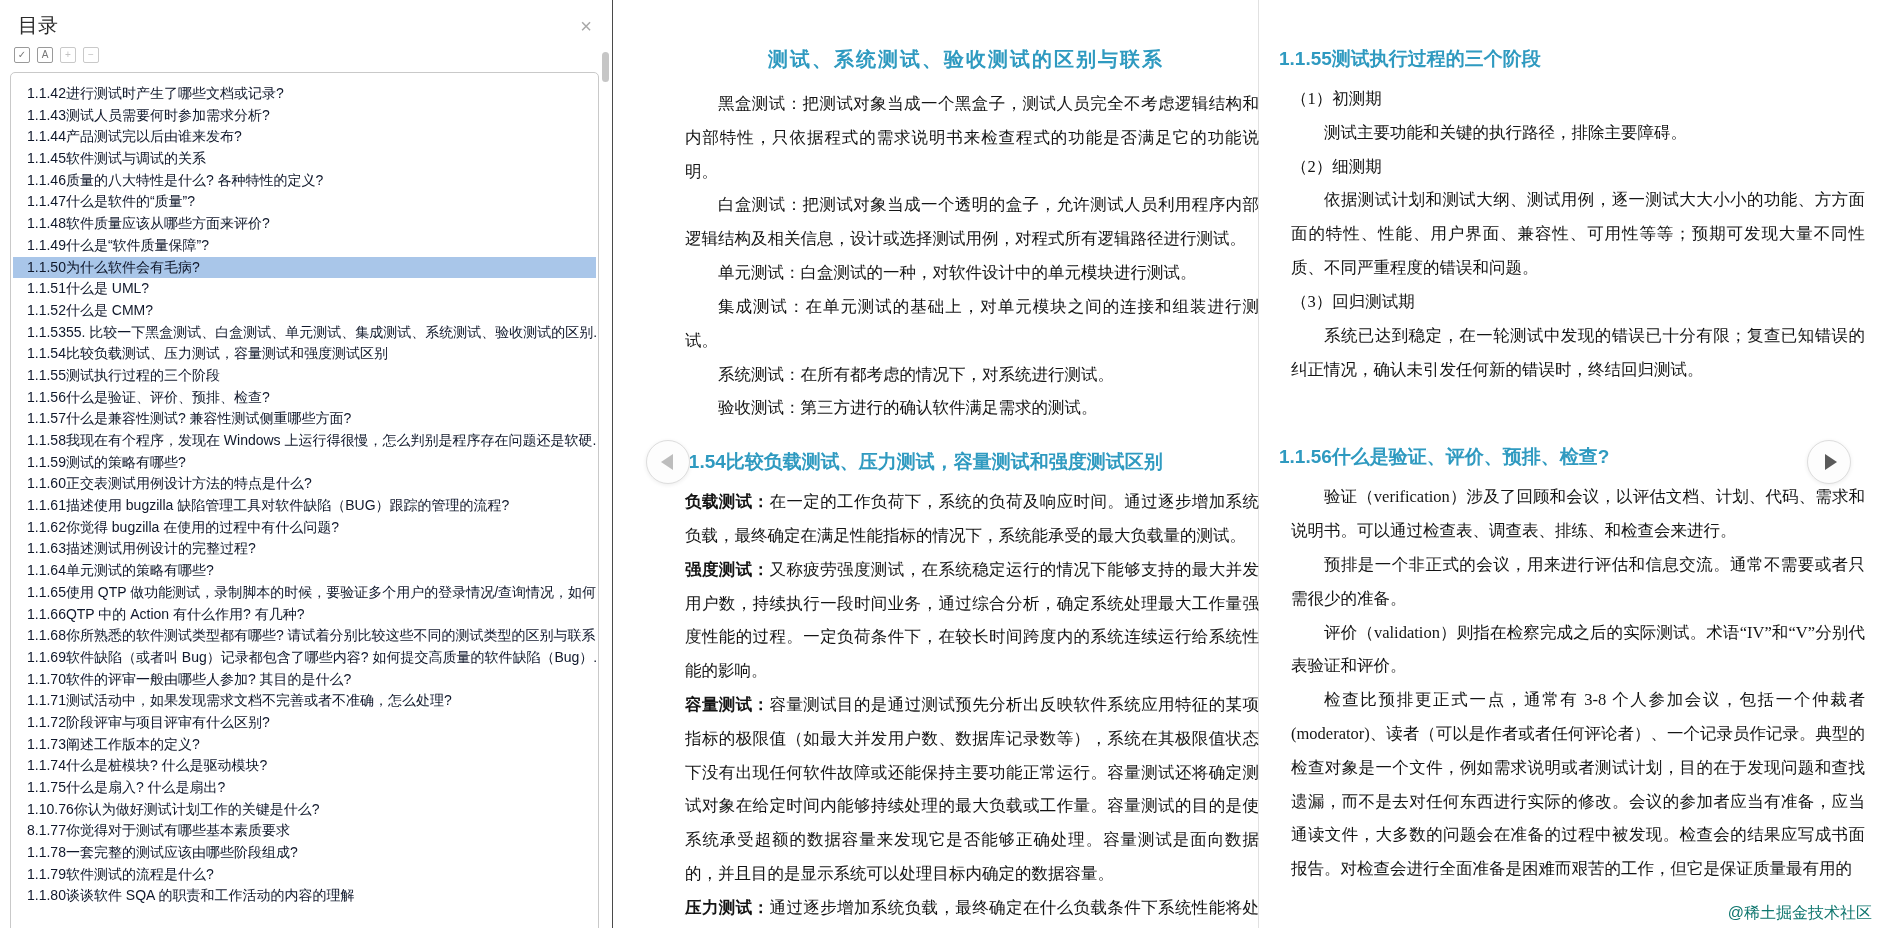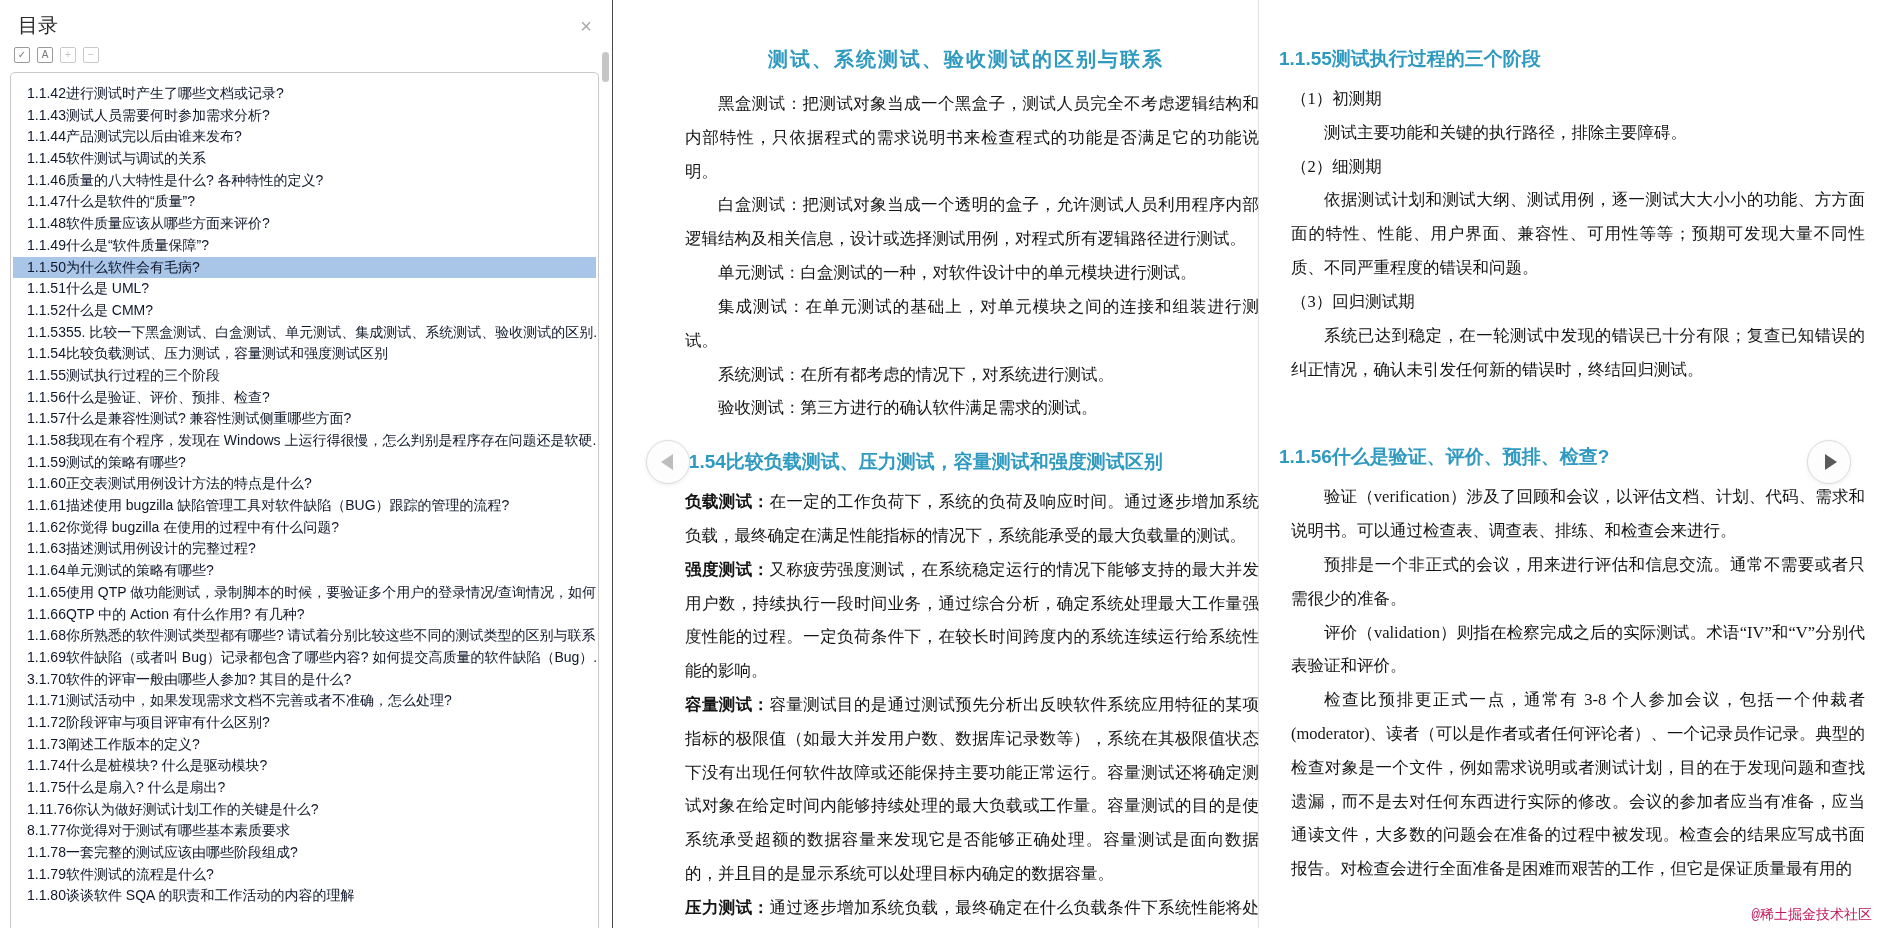--- a/index.html
+++ b/index.html
@@ -47,22 +47,22 @@
   
   .nav-btn { position:absolute; top:440px; width:44px; height:44px; border-radius:50%;
              background:#fdfdfd; border:1px solid #ddd; display:flex; align-items:center;
              justify-content:center; cursor:pointer; box-shadow:0 1px 4px rgba(0,0,0,.08); }
   .nav-btn.left { left:33px; }
   .nav-btn.right { right:29px; }
   .tri { width:0; height:0; border-top:8px solid transparent; border-bottom:8px solid transparent; }
   .tri.l { border-right:12px solid #bdbdbd; margin-right:3px; }
   .tri.r { border-left:12px solid #5a5a5a; margin-left:3px; }
 
-  .watermark { position:absolute; right:8px; bottom:4px; color:#be185d; font-size:14px;
-               font-family:Liberation Mono, monospace; }
+  .watermark { position:absolute; right:8px; bottom:4px; color:#0f766e; font-size:16px;
+               font-family:Liberation Sans, sans-serif; }
 </style>
 </head>
 <body>
 
 <div class="app">
 
   <aside class="sidebar">
     <div class="sidebar-header">
       <span class="sidebar-title">目录</span>
       <span class="close-icon">×</span>
@@ -94,27 +94,27 @@
         <div class="toc-item">1.1.59测试的策略有哪些?</div>
         <div class="toc-item">1.1.60正交表测试用例设计方法的特点是什么?</div>
         <div class="toc-item">1.1.61描述使用 bugzilla 缺陷管理工具对软件缺陷（BUG）跟踪的管理的流程?</div>
         <div class="toc-item">1.1.62你觉得 bugzilla 在使用的过程中有什么问题?</div>
         <div class="toc-item">1.1.63描述测试用例设计的完整过程?</div>
         <div class="toc-item">1.1.64单元测试的策略有哪些?</div>
         <div class="toc-item">1.1.65使用 QTP 做功能测试，录制脚本的时候，要验证多个用户的登录情况/查询情况，如何...</div>
         <div class="toc-item">1.1.66QTP 中的 Action 有什么作用? 有几种?</div>
         <div class="toc-item">1.1.68你所熟悉的软件测试类型都有哪些? 请试着分别比较这些不同的测试类型的区别与联系...</div>
         <div class="toc-item">1.1.69软件缺陷（或者叫 Bug）记录都包含了哪些内容? 如何提交高质量的软件缺陷（Bug）...</div>
-        <div class="toc-item">3.1.70软件的评审一般由哪些人参加? 其目的是什么?</div>
+        <div class="toc-item">1.1.70软件的评审一般由哪些人参加? 其目的是什么?</div>
         <div class="toc-item">1.1.71测试活动中，如果发现需求文档不完善或者不准确，怎么处理?</div>
         <div class="toc-item">1.1.72阶段评审与项目评审有什么区别?</div>
         <div class="toc-item">1.1.73阐述工作版本的定义?</div>
         <div class="toc-item">1.1.74什么是桩模块? 什么是驱动模块?</div>
         <div class="toc-item">1.1.75什么是扇入? 什么是扇出?</div>
-        <div class="toc-item">1.11.76你认为做好测试计划工作的关键是什么?</div>
+        <div class="toc-item">1.10.76你认为做好测试计划工作的关键是什么?</div>
         <div class="toc-item">8.1.77你觉得对于测试有哪些基本素质要求</div>
         <div class="toc-item">1.1.78一套完整的测试应该由哪些阶段组成?</div>
         <div class="toc-item">1.1.79软件测试的流程是什么?</div>
         <div class="toc-item">1.1.80谈谈软件 SQA 的职责和工作活动的内容的理解</div>
       </div>
     <div class="toc-scrollbar"></div>
   </aside>
 
   <main class="content">
     <div class="page-divider"></div>

